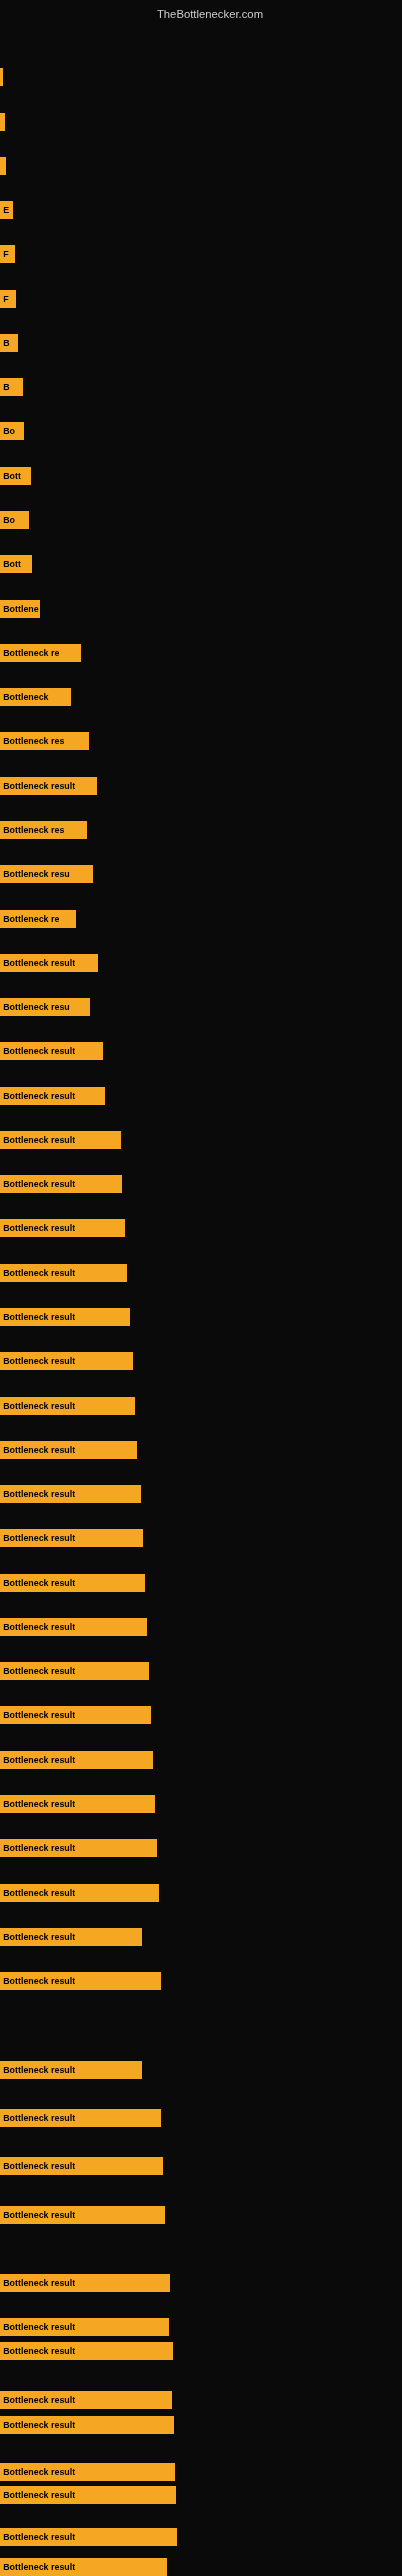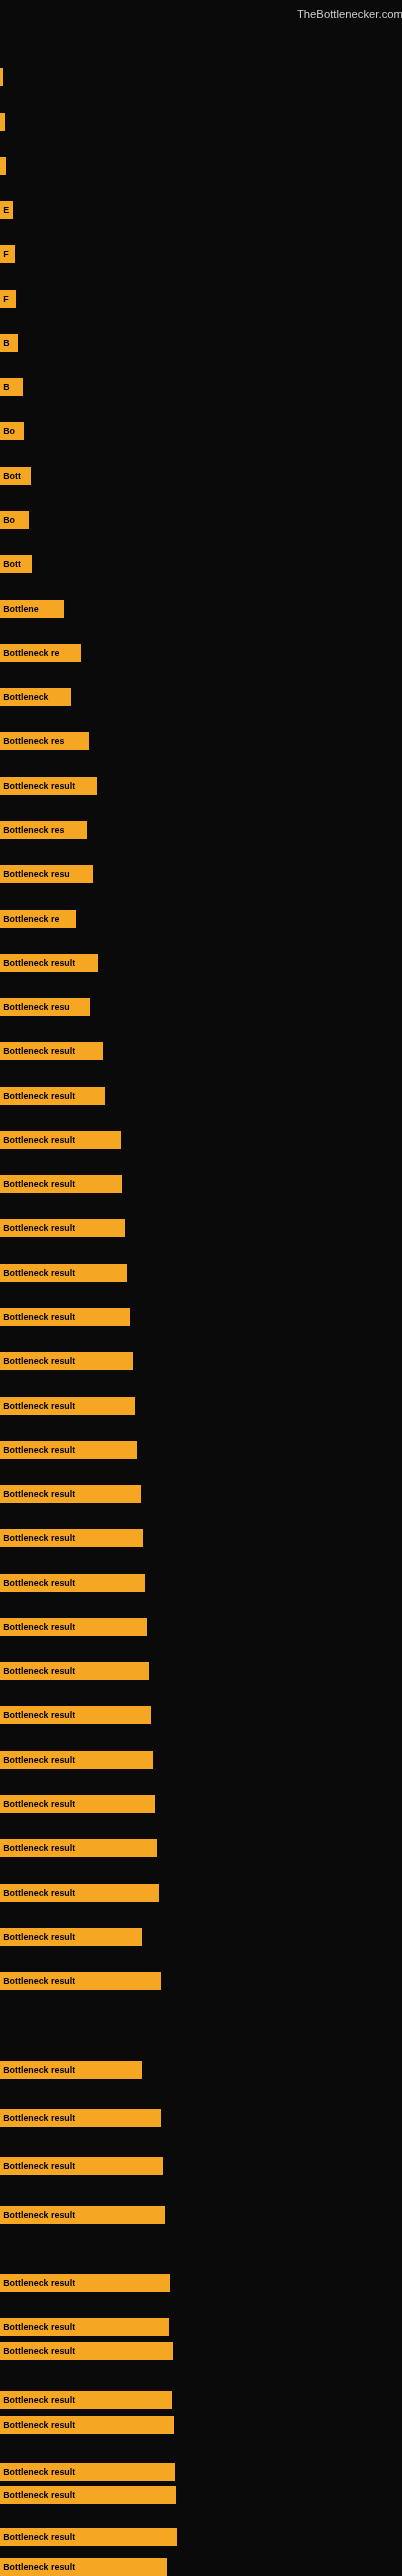--- a/index.html
+++ b/index.html
@@ -10,21 +10,21 @@
 
     body {
       width: 403px;
       min-height: 2576px;
       background-color: #0a0a0a;
       font-family: Arial, sans-serif;
       overflow-x: hidden;
     }
 
     .header {
-      text-align: right;
+      text-align: center;
       padding: 8px 0 4px 17px;
       color: #cccccc;
       font-size: 11.3px;
       font-weight: normal;
     }
 
     .chart-area {
       width: 403px;
       height: 2536px;
       position: relative;
@@ -117,21 +117,21 @@
       <div class="bar" style="width: 29px;">
         <span class="bar-label">Bo</span>
       </div>
     </div>
     <div class="bar-item" style="top: 531px;">
       <div class="bar" style="width: 32px;">
         <span class="bar-label">Bott</span>
       </div>
     </div>
     <div class="bar-item" style="top: 576px;">
-      <div class="bar" style="width: 64px;">
+      <div class="bar" style="width: 40px;">
         <span class="bar-label">Bottlene</span>
       </div>
     </div>
     <div class="bar-item" style="top: 620px;">
       <div class="bar" style="width: 81px;">
         <span class="bar-label">Bottleneck re</span>
       </div>
     </div>
     <div class="bar-item" style="top: 664px;">
       <div class="bar" style="width: 71px;">

